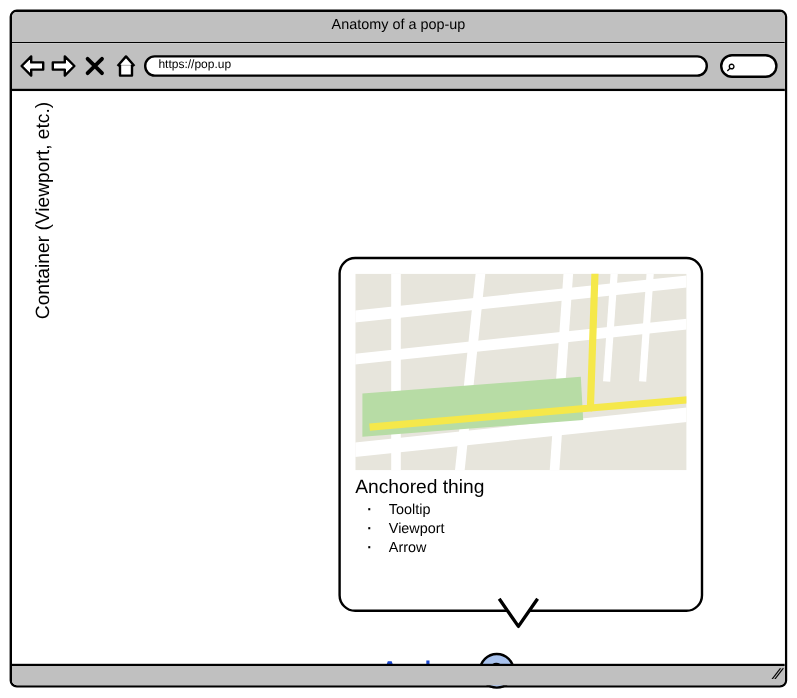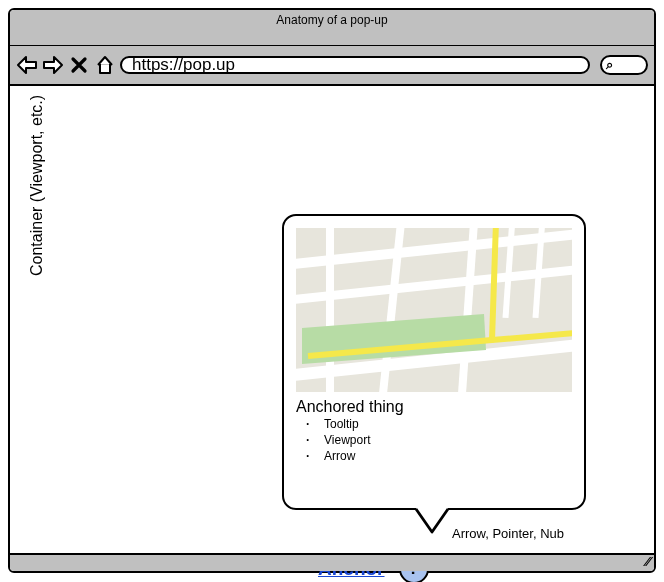--- a/index.html
+++ b/index.html
@@ -12,21 +12,21 @@
   }
   .browser-frame {
     position: absolute;
     left: 8px; top: 8px;
     width: 648px; height: 565px;
     border: 2.5px solid #000;
     border-radius: 6px;
     background: #fff;
   }
   .title-bar {
-    height: 36px;
+    height: 26px;
     background: #c0c0c0;
     border-bottom: 1px solid #000;
     text-align: center;
     font-size: 12px;
     line-height: 20px;
     border-radius: 4px 4px 0 0;
   }
   .tool-bar {
     height: 40px;
     background: #c0c0c0;
@@ -42,21 +42,21 @@
     align-items: center;
     justify-content: center;
   }
   .url-bar {
     flex: 1;
     height: 18px;
     border: 2px solid #000;
     border-radius: 11px;
     background: #fff;
     padding: 0 10px;
-    font-size: 17px;
+    font-size: 10px;
     line-height: 18px;
     display: flex;
     align-items: center;
   }
   .search-pill {
     width: 48px; height: 20px;
     border: 2.5px solid #000;
     border-radius: 10px;
     background: #fff;
     margin-left: 6px;
@@ -90,21 +90,21 @@
     position: absolute;
     left: 18px;
     top: 190px;
     transform: rotate(-90deg);
     transform-origin: left top;
     font-size: 16px;
     white-space: nowrap;
   }
   .popup-card {
     position: absolute;
-    left: 272px; top: 128px;
+    left: 272px; top: 138px;
     width: 304px; height: 296px;
     border: 2.8px solid #000;
     border-radius: 14px;
     background: #fff;
     padding: 12px;
   }
   .popup-tail {
     position: absolute;
     left: 402px; top: 422px;
     width: 0; height: 0;
@@ -233,21 +233,20 @@
       </ul>
     </div>
 
     <div class="popup-tail">
       <svg width="40" height="28" viewBox="0 0 40 28">
         <polygon points="4,0 36,0 20,24" fill="#fff"></polygon>
         <path d="M4 1 L20 24 L36 1" fill="none" stroke="#000" stroke-width="2.8" stroke-linejoin="round"></path>
       </svg>
     </div>
 
-    <div class="arrow-label">Arrow, Pointer, Nub</div>
 
     <div class="anchor-row">
       <a class="anchor-link" href="#">Anchor</a>
       <div class="help-badge">
         <span>?</span>
       </div>
     </div>
 
   </div>
 

